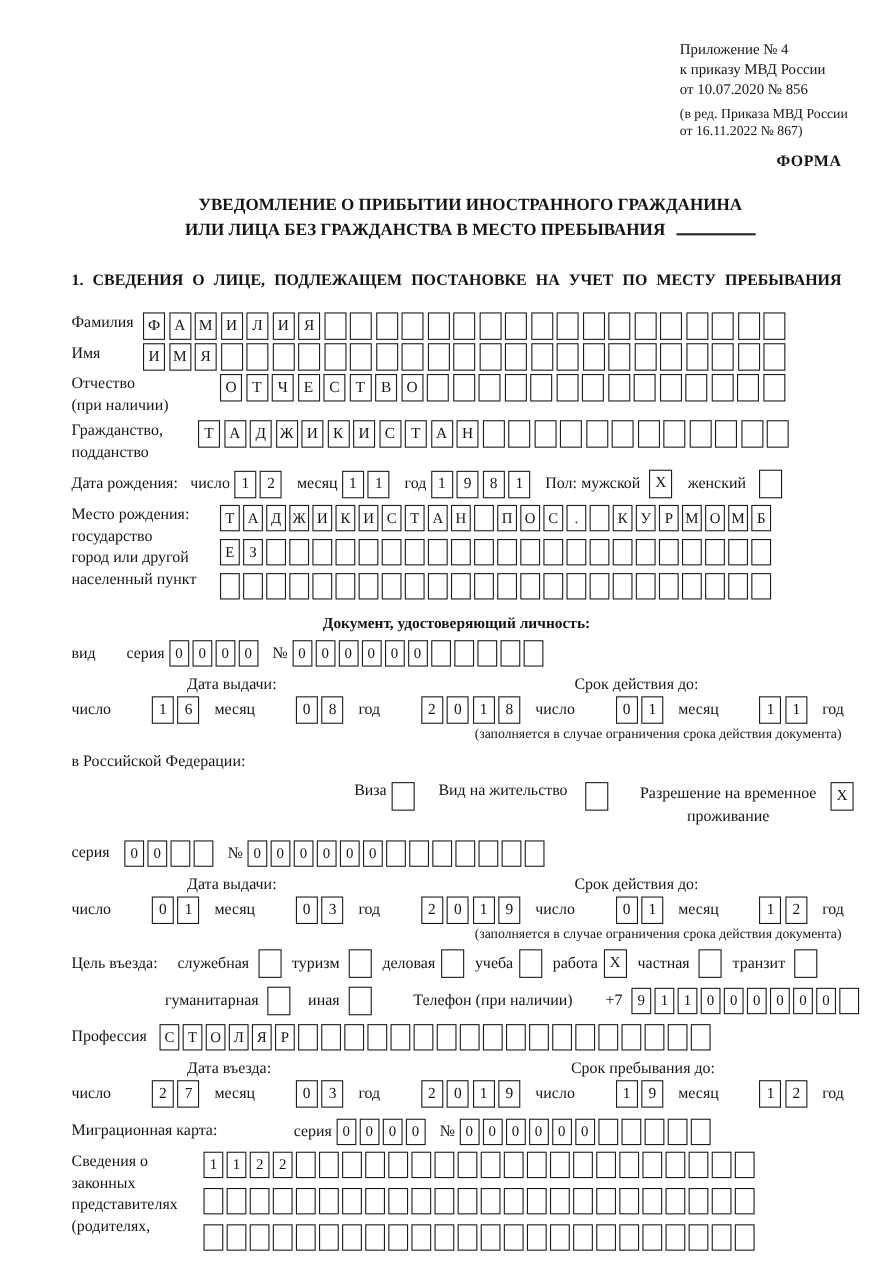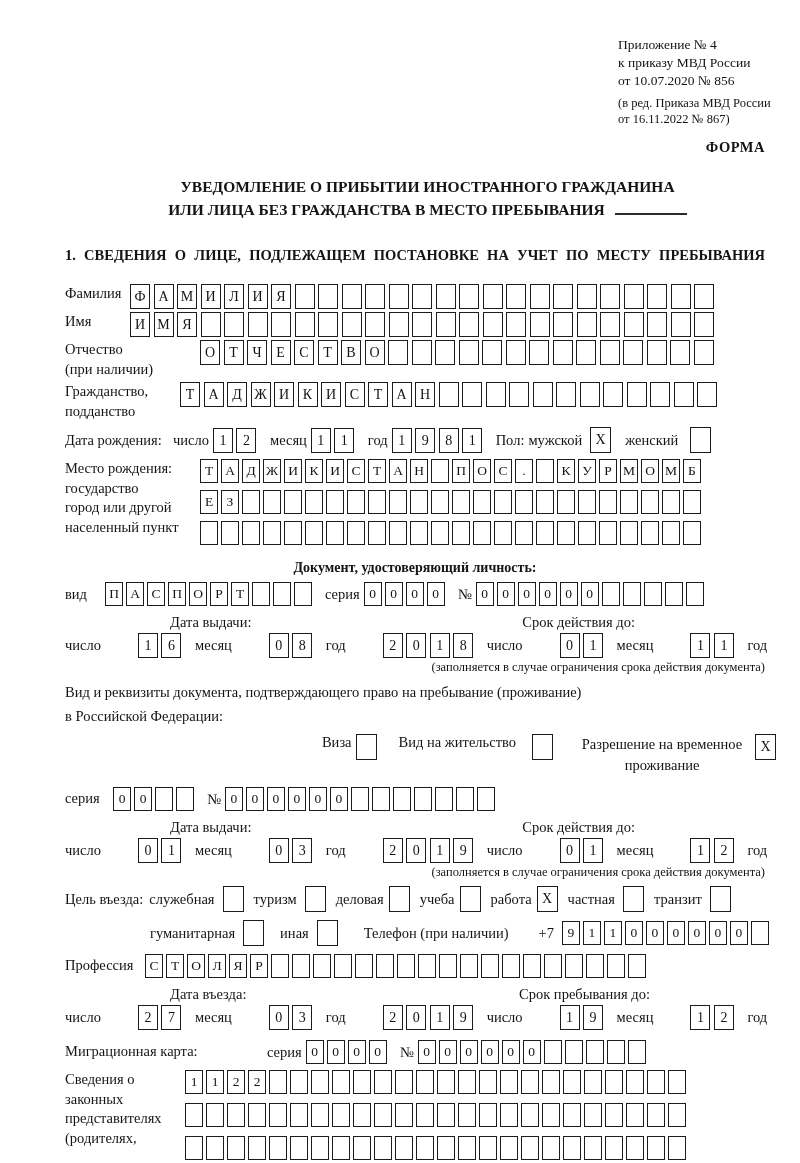--- a/index.html
+++ b/index.html
@@ -123,21 +123,20 @@
       <div class="boxes compact"><span class="box">Т</span><span class="box">А</span><span class="box">Д</span><span class="box">Ж</span><span class="box">И</span><span class="box">К</span><span class="box">И</span><span class="box">С</span><span class="box">Т</span><span class="box">А</span><span class="box">Н</span><span class="box"></span><span class="box">П</span><span class="box">О</span><span class="box">С</span><span class="box">.</span><span class="box"></span><span class="box">К</span><span class="box">У</span><span class="box">Р</span><span class="box">М</span><span class="box">О</span><span class="box">М</span><span class="box">Б</span></div>
       <div class="boxes compact"><span class="box">Е</span><span class="box">З</span><span class="box"></span><span class="box"></span><span class="box"></span><span class="box"></span><span class="box"></span><span class="box"></span><span class="box"></span><span class="box"></span><span class="box"></span><span class="box"></span><span class="box"></span><span class="box"></span><span class="box"></span><span class="box"></span><span class="box"></span><span class="box"></span><span class="box"></span><span class="box"></span><span class="box"></span><span class="box"></span><span class="box"></span><span class="box"></span></div>
       <div class="boxes compact"><span class="box"></span><span class="box"></span><span class="box"></span><span class="box"></span><span class="box"></span><span class="box"></span><span class="box"></span><span class="box"></span><span class="box"></span><span class="box"></span><span class="box"></span><span class="box"></span><span class="box"></span><span class="box"></span><span class="box"></span><span class="box"></span><span class="box"></span><span class="box"></span><span class="box"></span><span class="box"></span><span class="box"></span><span class="box"></span><span class="box"></span><span class="box"></span></div>
     </div>
   </div>
 
   <div class="center-heading">Документ, удостоверяющий личность:</div>
 
   <div class="row vcenter">
     <span class="rlbl w40">вид</span>
-    <span class="boxes compact"><span class="box">П</span><span class="box">А</span><span class="box">С</span><span class="box">П</span><span class="box">О</span><span class="box">Р</span><span class="box">Т</span><span class="box"></span><span class="box"></span><span class="box"></span></span>
     <span class="lbl">серия</span>
     <span class="boxes compact"><span class="box">0</span><span class="box">0</span><span class="box">0</span><span class="box">0</span></span>
     <span class="lbl">№</span>
     <span class="boxes compact"><span class="box">0</span><span class="box">0</span><span class="box">0</span><span class="box">0</span><span class="box">0</span><span class="box">0</span><span class="box"></span><span class="box"></span><span class="box"></span><span class="box"></span><span class="box"></span></span>
   </div>
 
   <div class="dates-hdr">
     <span style="margin-left:105px">Дата выдачи:</span>
     <span style="margin-left:auto;margin-right:155px">Срок действия до:</span>
   </div>
@@ -154,21 +153,20 @@
       <span class="lbl">число</span>
       <span class="boxes"><span class="box">0</span><span class="box">1</span></span>
       <span class="lbl">месяц</span>
       <span class="boxes"><span class="box">1</span><span class="box">1</span></span>
       <span class="lbl">год</span>
       <span class="boxes"><span class="box">2</span><span class="box">0</span><span class="box">2</span><span class="box">5</span></span>
     </span>
   </div>
   <div class="note">(заполняется в случае ограничения срока действия документа)</div>
 
-  <div class="plain">Вид и реквизиты документа, подтверждающего право на пребывание (проживание)</div>
   <div class="plain">в Российской Федерации:</div>
 
   <div class="opt-row">
     <span class="opt">
       <span>Виза</span>
       <span class="cb" style="margin-left:4px"></span>
     </span>
     <span class="opt" style="margin-left:8px">
       <span>Вид на жительство</span>
       <span class="cb" style="margin-left:16px"></span>
@@ -204,21 +202,21 @@
       <span class="boxes"><span class="box">0</span><span class="box">1</span></span>
       <span class="lbl">месяц</span>
       <span class="boxes"><span class="box">1</span><span class="box">2</span></span>
       <span class="lbl">год</span>
       <span class="boxes"><span class="box">2</span><span class="box">0</span><span class="box">2</span><span class="box">5</span></span>
     </span>
   </div>
   <div class="note">(заполняется в случае ограничения срока действия документа)</div>
 
   <div class="purpose-row">
-    <span style="margin-right:6px">Цель въезда:</span>
+    <span style="margin-right:18px">Цель въезда:</span>
     <span class="opt">
       <span>служебная</span>
       <span class="cb"></span>
     </span>
     <span class="opt">
       <span>туризм</span>
       <span class="cb"></span>
     </span>
     <span class="opt">
       <span>деловая</span>
@@ -244,21 +242,21 @@
 
   <div class="purpose-row indent85">
     <span class="opt">
       <span>гуманитарная</span>
       <span class="cb"></span>
     </span>
     <span class="opt" style="margin-left:6px">
       <span>иная</span>
       <span class="cb"></span>
     </span>
-    <span style="margin-left:16px">Телефон (при наличии)</span>
+    <span style="margin-left:28px">Телефон (при наличии)</span>
     <span style="margin-left:30px;margin-right:8px">+7</span>
     <span class="boxes compact"><span class="box">9</span><span class="box">1</span><span class="box">1</span><span class="box">0</span><span class="box">0</span><span class="box">0</span><span class="box">0</span><span class="box">0</span><span class="box">0</span><span class="box"></span></span>
   </div>
 
   <div class="row vcenter">
     <div class="rlbl w80">Профессия</div>
     <div class="boxes compact"><span class="box">С</span><span class="box">Т</span><span class="box">О</span><span class="box">Л</span><span class="box">Я</span><span class="box">Р</span><span class="box"></span><span class="box"></span><span class="box"></span><span class="box"></span><span class="box"></span><span class="box"></span><span class="box"></span><span class="box"></span><span class="box"></span><span class="box"></span><span class="box"></span><span class="box"></span><span class="box"></span><span class="box"></span><span class="box"></span><span class="box"></span><span class="box"></span><span class="box"></span></div>
   </div>
 
   <div class="dates-hdr">

